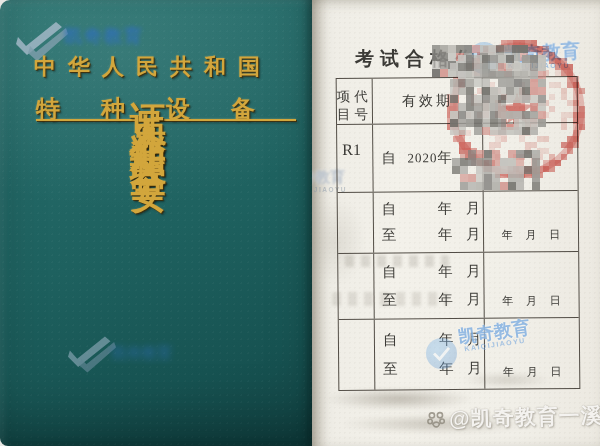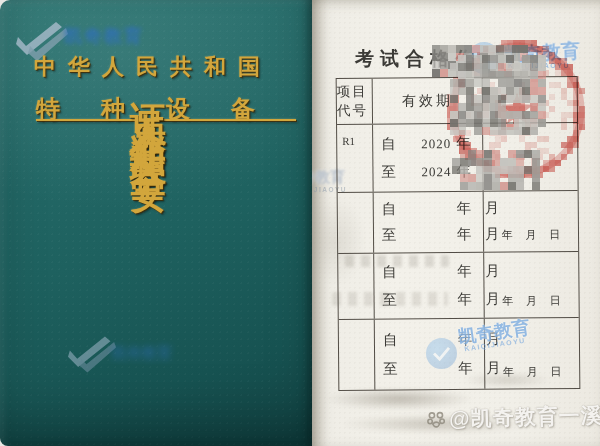--- a/index.html
+++ b/index.html
@@ -80,26 +80,26 @@
     border:1.4px solid var(--line);
     color:var(--ink);
   }
   .trow{display:flex;border-top:1px solid var(--line);}
   .trow:first-child{border-top:none;}
   .c1{width:36px;border-right:1px solid var(--line);box-sizing:border-box;}
   .c2{width:110px;border-right:1px solid var(--line);box-sizing:border-box;
       display:flex;flex-direction:column;justify-content:space-evenly;padding-left:8px;}
   .c3{flex:1;display:flex;align-items:flex-end;justify-content:center;padding-bottom:9px;box-sizing:border-box;}
   .hrow{height:46px;}
-  .hc1{display:flex;flex-direction:column;align-items:flex-start;justify-content:center;font-size:13.5px;line-height:1.35;letter-spacing:2px;}
+  .hc1{display:flex;flex-direction:row;align-items:flex-end;justify-content:center;font-size:13.5px;line-height:1.35;letter-spacing:2px;}
   .hc2{justify-content:center;align-items:center;flex-direction:row;display:flex;font-size:14px;letter-spacing:3px;padding-left:0;}
-  .code{display:block;padding:10px 0 0 5px;font-size:11px;}
+  .code{display:block;padding:16px 0 0 5px;font-size:16px;}
   .dline{font-size:14.5px;white-space:nowrap;}
   .dline .lbl{display:inline-block;width:16px;}
-  .dline .yr{display:inline-block;width:40px;text-align:center;font-size:13px;letter-spacing:1px;margin-left:19px;}
+  .dline .yr{display:inline-block;width:40px;text-align:right;font-size:13px;letter-spacing:1px;}
   .dline .u{display:inline-block;width:16px;}
   .dline .mo{display:inline-block;margin-left:12px;}
   .datecell{font-size:11px;word-spacing:10px;white-space:nowrap;}
   
   .ghost{position:absolute;z-index:1;height:12px;border-radius:2px;
     background:repeating-linear-gradient(90deg, rgba(110,104,92,.55) 0 9px, rgba(110,104,92,0) 9px 16px);
     filter:blur(1.6px);opacity:.33;}
   .g1{left:33px;top:255px;width:104px;}
   .g2{left:20px;top:292px;width:116px;height:14px;opacity:.28;}
   .smudge{position:absolute;z-index:1;filter:blur(2.5px);
@@ -194,21 +194,20 @@
         </div>
         <div class="c3"></div>
       </div>
 
       <div class="trow" style="height:67px">
         <div class="c1">
             <span class="code">R1</span>
           </div>
         <div class="c2">
           <div class="dline"><span class="lbl">自</span><span class="yr">2020</span><span class="u">年</span><span class="mo"></span></div>
-          <div class="dline"><span class="lbl">至</span><span class="yr">2024</span><span class="u">年</span><span class="mo"></span></div>
         </div>
         <div class="c3">
             <span class="datecell"></span>
           </div>
       </div>
 
       <div class="trow" style="height:61px">
         <div class="c1">
             <span class="code"></span>
           </div>

